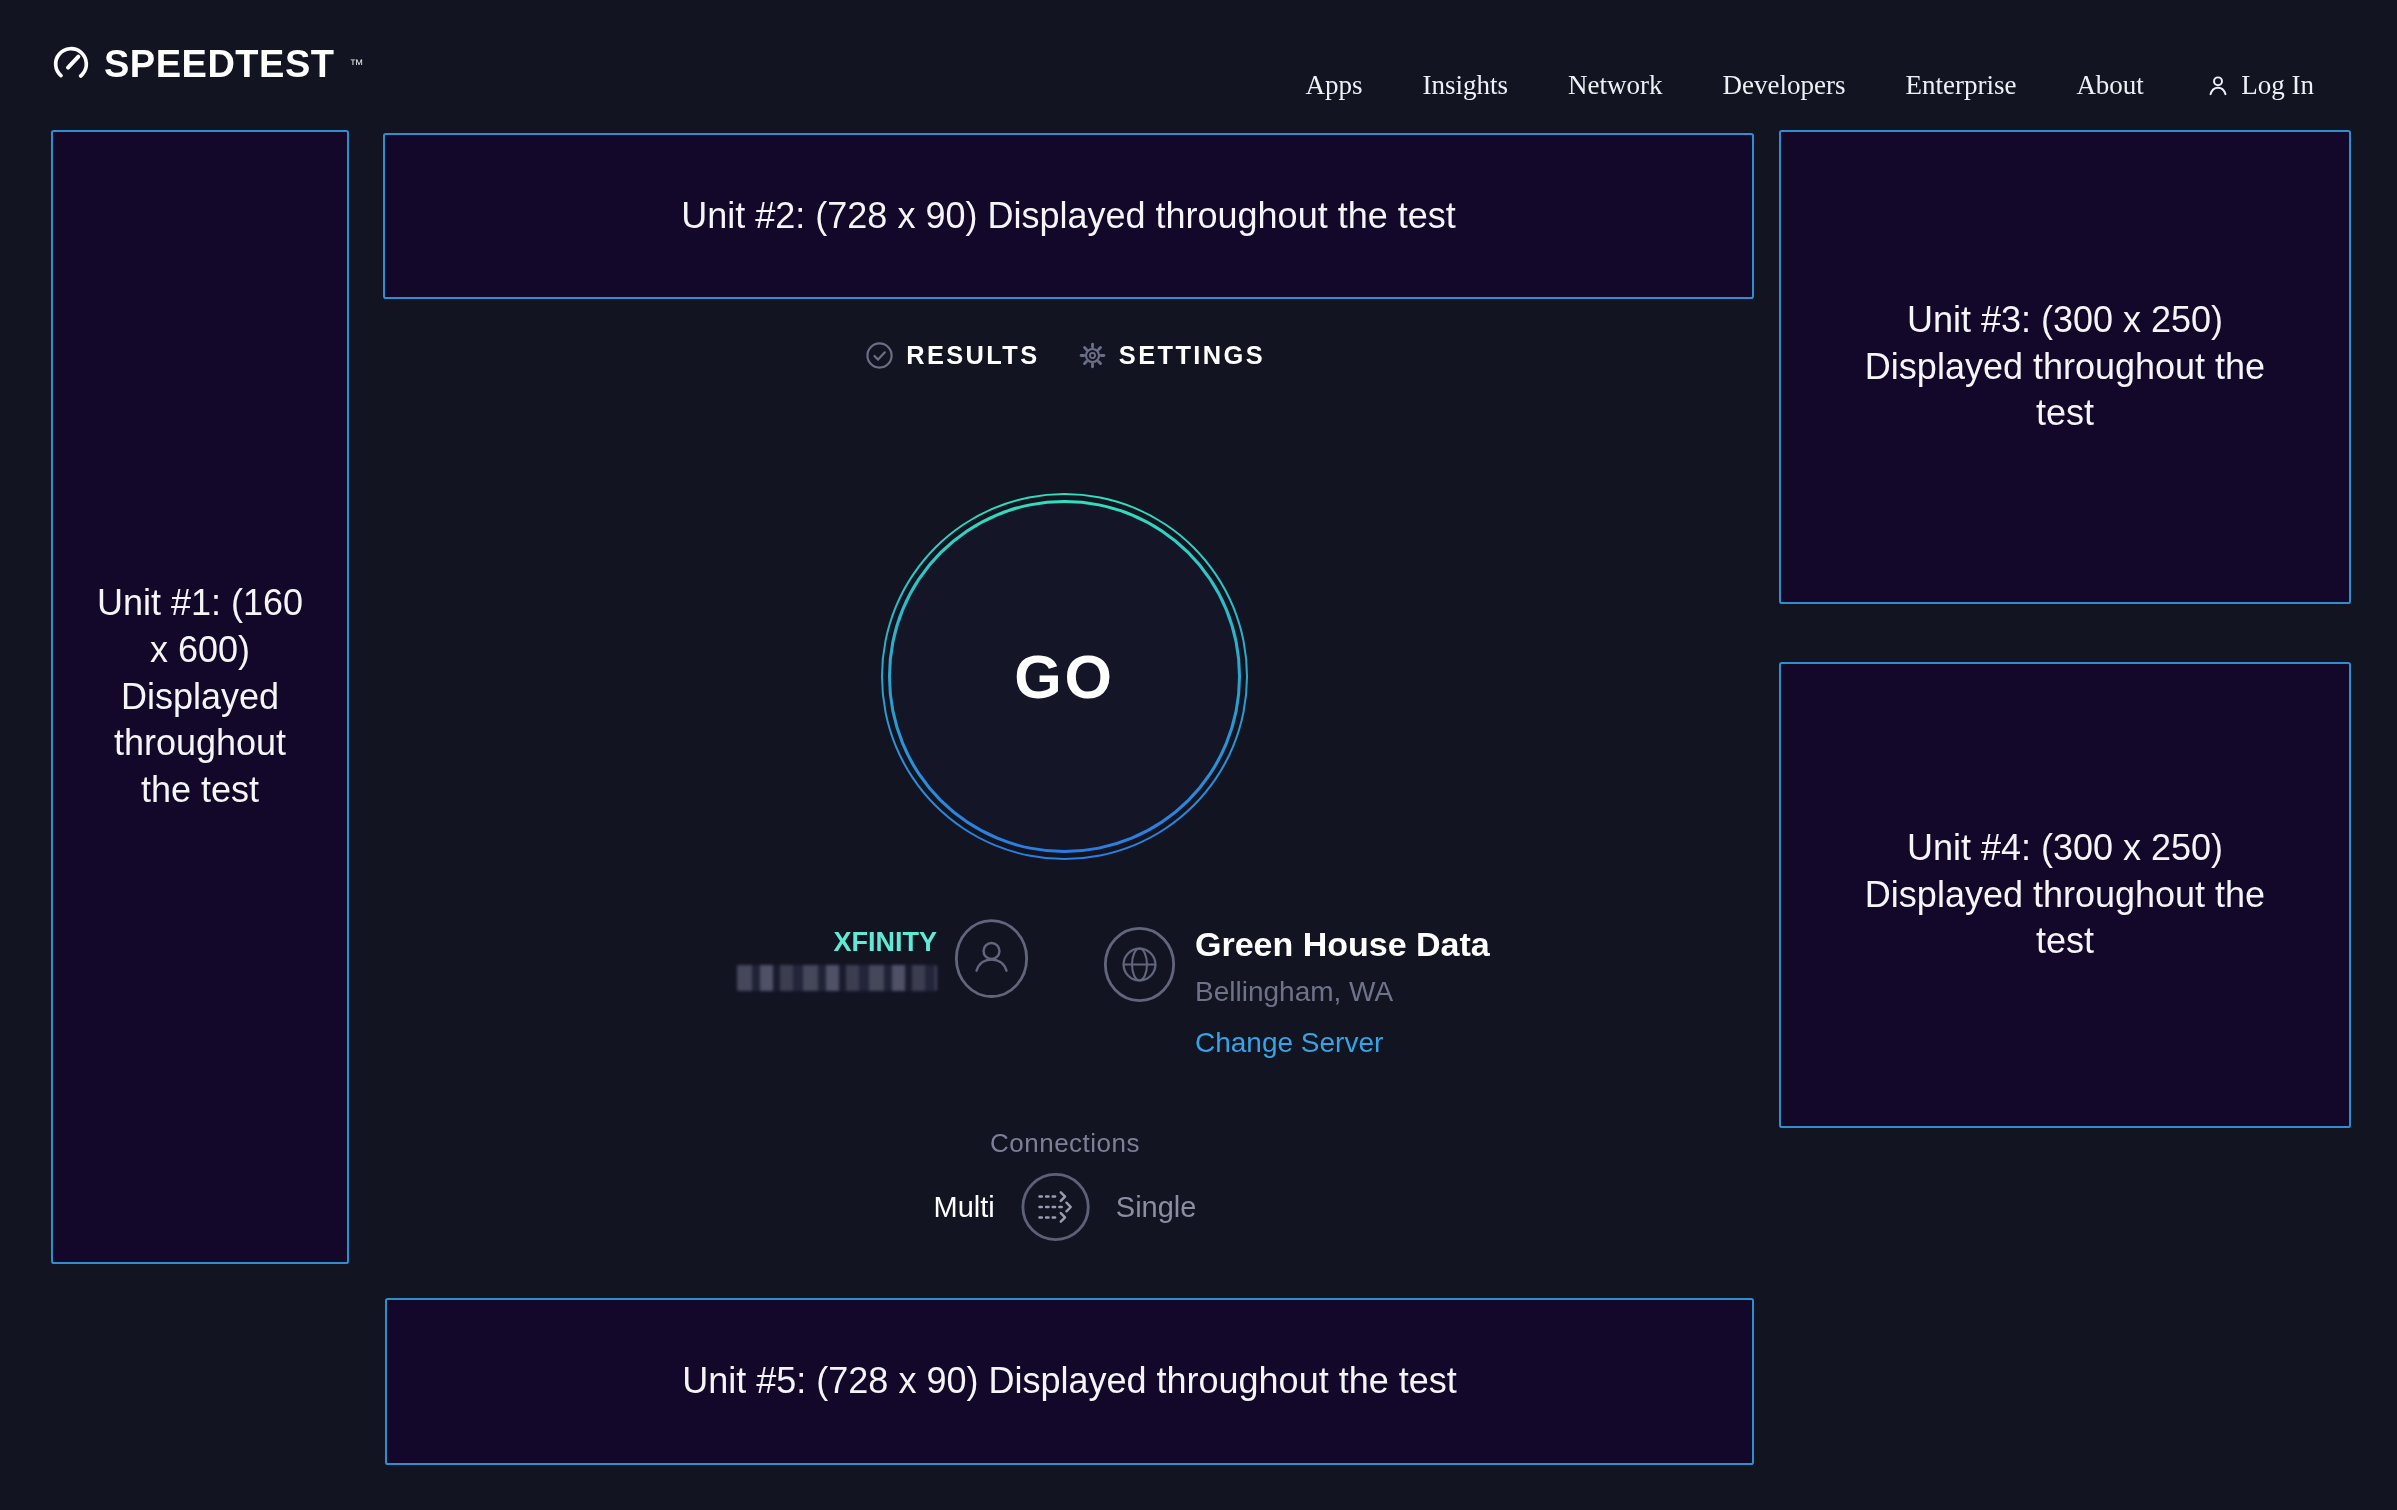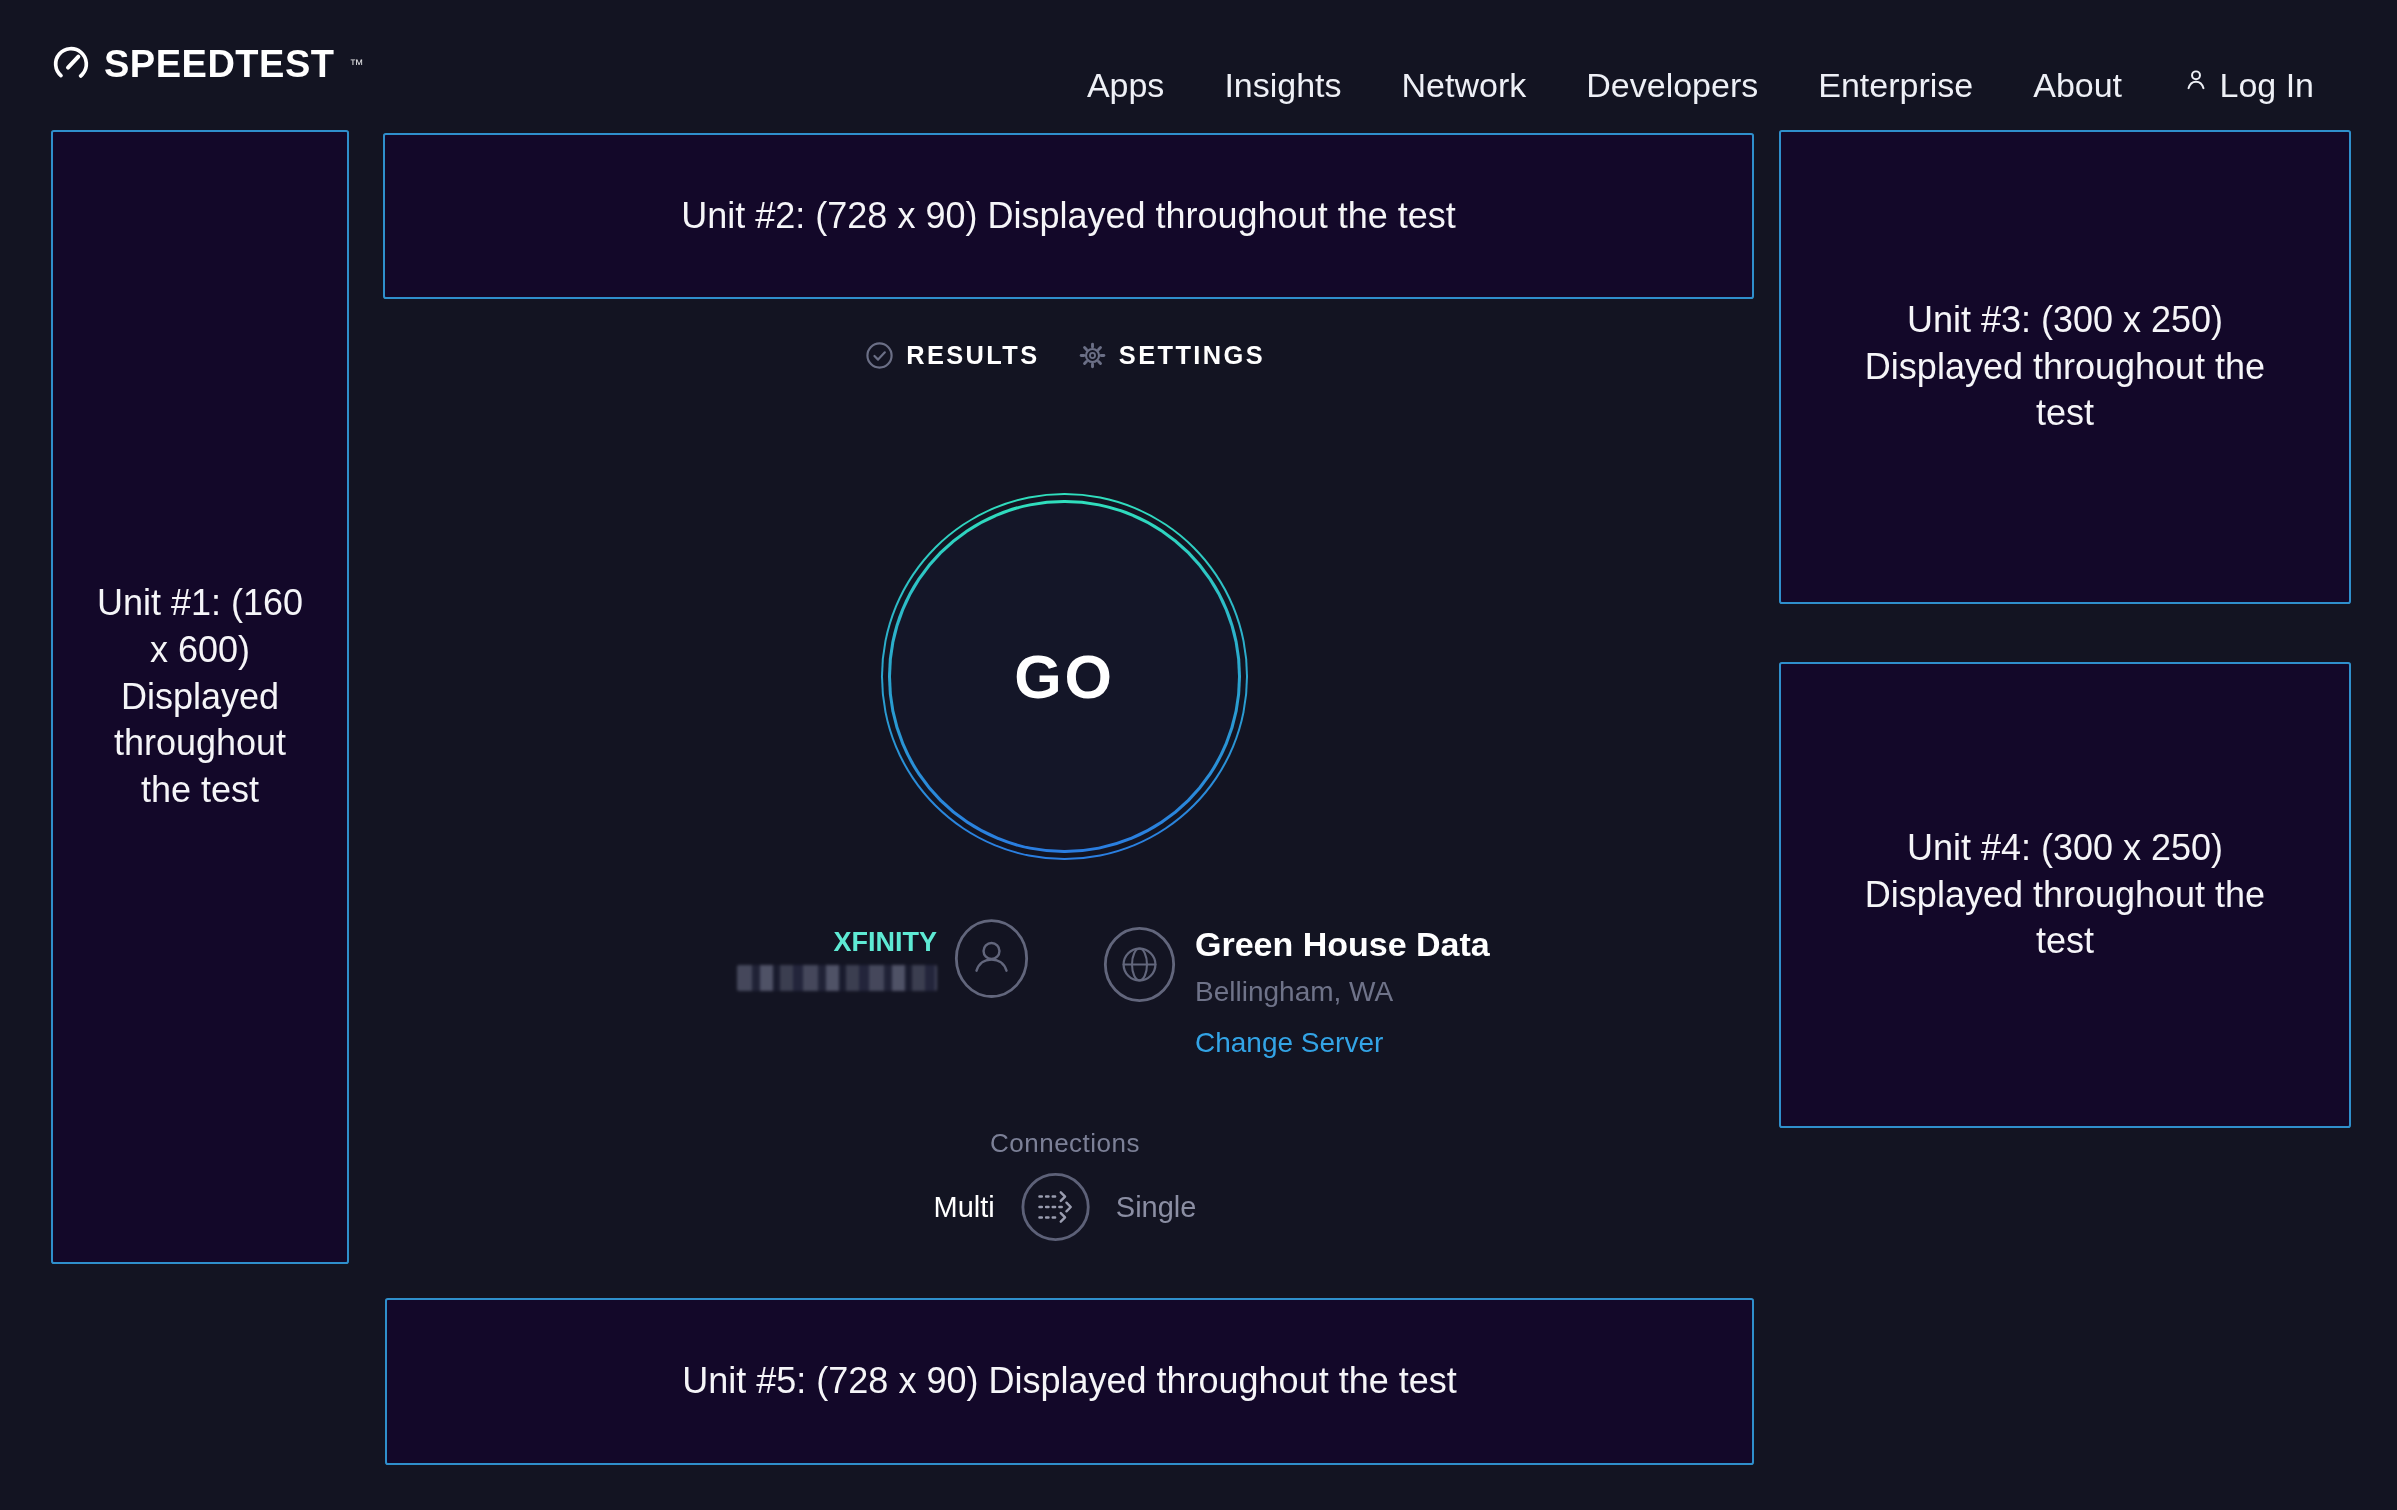--- a/index.html
+++ b/index.html
@@ -15,24 +15,24 @@
   .header{
     position:absolute;left:0;top:0;right:0;height:128px;
     display:flex;align-items:center;justify-content:space-between;
     padding:0 83px 0 51px;box-sizing:border-box;
   }
   .brand{display:flex;align-items:center;gap:13px;cursor:pointer;}
   .brand-text{font-size:38px;font-weight:600;letter-spacing:0.5px;color:#fff;}
   .brand-tm{font-size:14px;align-self:flex-start;margin:13px 0 0 1.9px;color:#fff;opacity:.85;}
   .nav{display:flex;align-items:center;gap:60px;}
   .nav-item{
-    font-size:34px;color:#eef0f6;text-decoration:none;cursor:pointer;
-    background:none;border:none;font-family:Liberation Sans, sans-serif;padding:0;margin-top:43px;
-  }
-  .login{display:flex;align-items:flex-start;gap:9.4px;}
+    font-size:27px;color:#eef0f6;text-decoration:none;cursor:pointer;
+    background:none;border:none;font-family:Liberation Serif, serif;padding:0;margin-top:43px;
+  }
+  .login{display:flex;align-items:center;gap:9.4px;}
 
   
   .ad{
     position:absolute;background:#130829;border:2.8px solid #2f8fcc;border-radius:2.8px;
     display:flex;align-items:center;justify-content:center;
     box-sizing:border-box;text-align:center;
   }
   .ad-text{font-size:36px;line-height:1.3;color:#f5f5f8;font-weight:400;display:block;}
   .unit1{left:51px;top:130px;width:298px;height:1134px;}
   .unit1 .ad-text{width:207px;}

